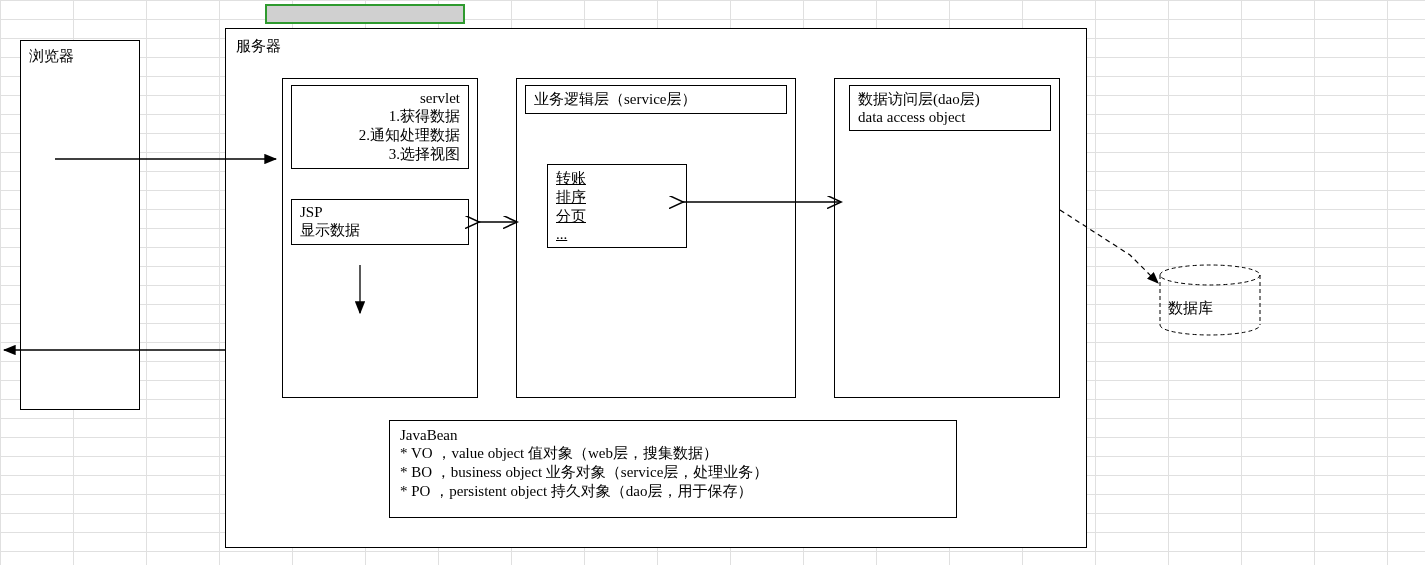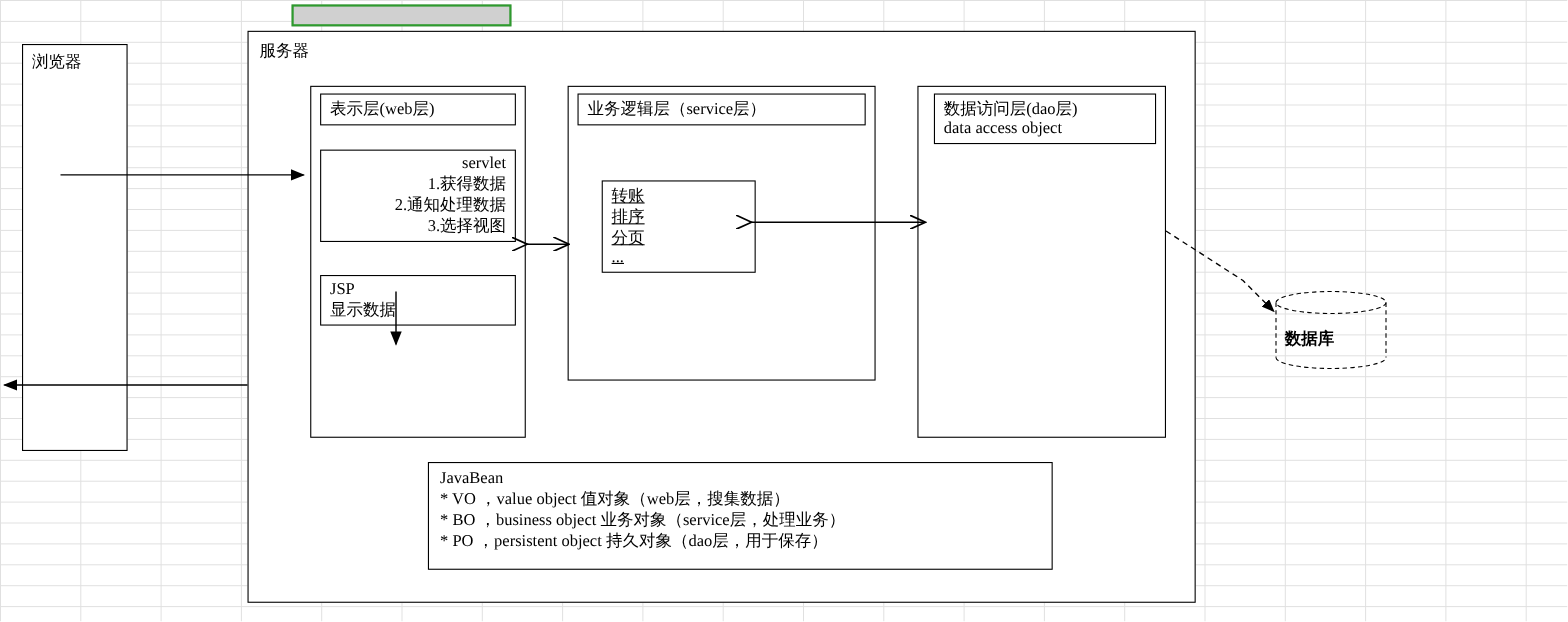--- a/index.html
+++ b/index.html
@@ -35,21 +35,20 @@
       position: absolute;
       background: #fff;
       border: 1.5px solid #000;
       padding: 6px 8px;
       z-index: 2;
     }
     .label-only {
       position: absolute;
       background: transparent;
       z-index: 3;
-      font-weight: bold;
     }
     .inner-box {
       border: 1px solid #000;
       padding: 4px 8px;
       margin-bottom: 8px;
       background: #fff;
     }
     svg.overlay {
       position: absolute;
       inset: 0;
@@ -63,45 +62,42 @@
       z-index: 2;
     }
     pre { font-family: inherit; white-space: pre; }
   </style>
 </head>
 <body>
 
 <div class="grid-bg"></div>
 <div class="sel-cell"></div>
 
-<div class="box" style="left:20px; top:40px; width:96px; height:370px;">
+<div class="box" style="left:20px; top:40px; width:120px; height:370px;">
   <span>浏览器</span>
 </div>
 
 <div class="box" style="left:225px; top:28px; width:862px; height:520px; padding:8px 10px;">
   <span>服务器</span>
 </div>
 
 <div class="box" style="left:282px; top:78px; width:196px; height:320px;">
-  <div class="inner-box" style="margin-bottom:22px;">
-    <span>表示层(web层)</span>
-  </div>
   <div class="inner-box" style="margin-bottom:30px;text-align:right;">
     <pre>servlet
 1.获得数据
 2.通知处理数据
 3.选择视图</pre>
   </div>
   <div class="inner-box">
     <pre>JSP
 显示数据</pre>
   </div>
 </div>
 
-<div class="box" style="left:516px; top:78px; width:280px; height:268px;">
+<div class="box" style="left:516px; top:78px; width:280px; height:320px;">
   <div class="inner-box" style="margin-bottom:50px;">
     <span>业务逻辑层（service层）</span>
   </div>
   <div class="inner-box" style="width:140px; margin-left:22px;text-decoration:underline;">
     <pre>转账
 排序
 分页
 ...</pre>
   </div>
 </div>

